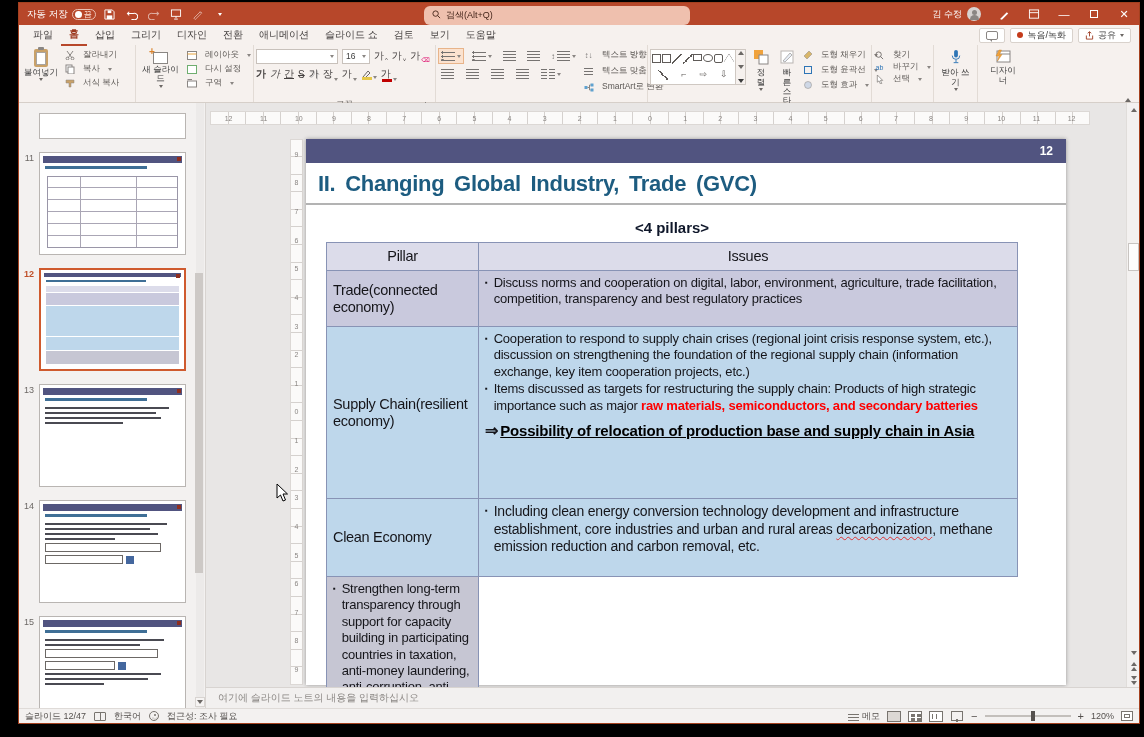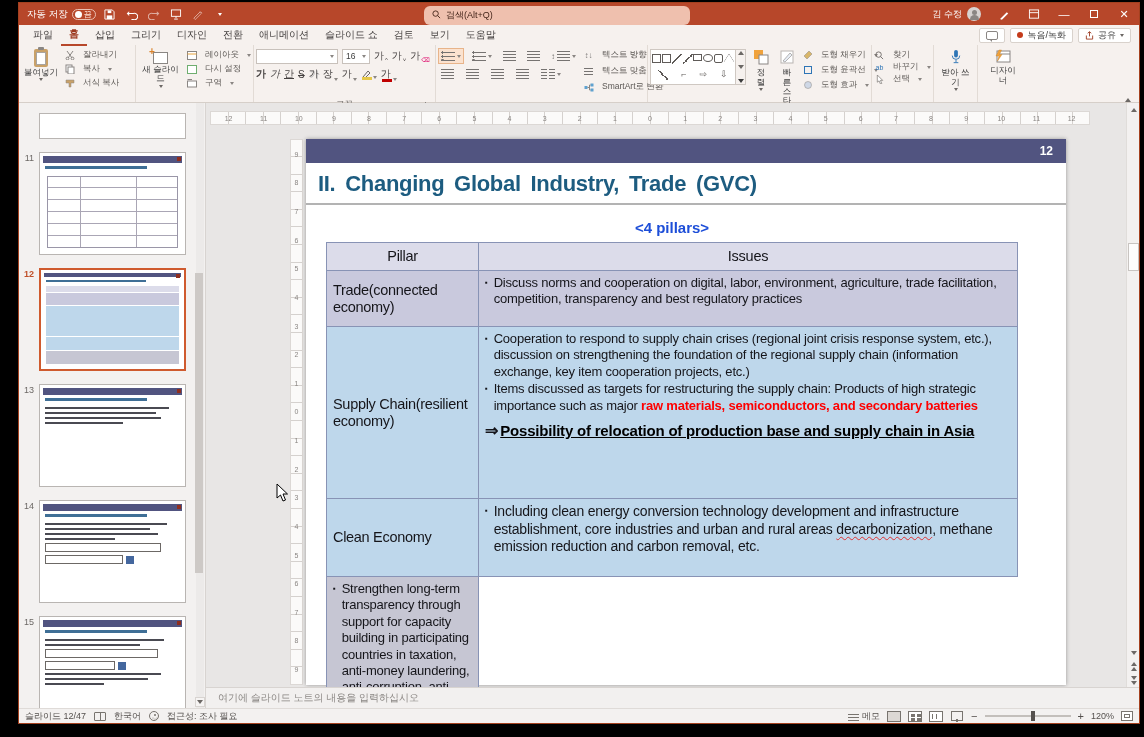--- a/index.html
+++ b/index.html
@@ -123,21 +123,21 @@
   .car-u{width:0;height:0;border-left:3.5px solid transparent;border-right:3.5px solid transparent;border-bottom:4px solid #6c6865;}
   .car-d{width:0;height:0;border-left:3.5px solid transparent;border-right:3.5px solid transparent;border-top:4px solid #6c6865;}
   .vthumb{position:absolute;left:1px;top:140px;width:11px;height:28px;background:#fdfdfd;border:1px solid #c8c4c1;}
 
   
   .slide{position:absolute;left:100px;top:36px;width:760px;height:546px;background:#fff;box-shadow:0 0 4px rgba(0,0,0,.35);}
   .s-hdr{height:24px;background:#515480;color:#fff;display:flex;align-items:center;justify-content:flex-end;padding-right:13px;font-size:12px;font-weight:bold;}
   .s-title{font-size:22px;font-weight:bold;color:#1d5c80;padding:8px 0 6px 12px;word-spacing:4px;border-bottom:2px solid #b3b3b3;letter-spacing:-0.3px;}
   .s-bullet{display:flex;align-items:center;gap:13px;color:#336f9d;font-size:18px;padding:16px 0 0 28px;letter-spacing:-0.3px;}
   .s-bullet .btri{width:0;height:0;border-left:9px solid #336f9d;border-top:5.5px solid transparent;border-bottom:5.5px solid transparent;}
-  .s-caption{width:692px;margin:14px 0 6px 20px;text-align:center;font-weight:bold;font-size:15px;color:#1d4ed8;}
+  .s-caption{width:692px;margin:14px 0 6px 20px;text-align:center;font-weight:bold;font-size:15px;color:#0f172a;}
   .ptable{width:692px;margin-left:20px;display:grid;grid-template-columns:152px 1fr;border-top:1px solid #8893b5;border-left:1px solid #8893b5;}
   .pcell,.icell{border-right:1px solid #8893b5;border-bottom:1px solid #8893b5;padding:3px 6px;color:#15151a;}
   .pcell{display:flex;align-items:center;font-size:14.5px;letter-spacing:-0.3px;line-height:1.15;}
   .pcell.hd,.icell.hd{justify-content:center;text-align:center;font-size:14.5px;align-items:center;display:flex;padding:4px;}
   .icell{font-size:13px;letter-spacing:-0.2px;line-height:1.26;}
   .icell.fs2{font-size:14px;}
   .issue{display:flex;gap:6px;margin:1px 0;}
   .issue .bsq{font-size:8px;line-height:2;}
   .issue .btxt{flex:1;}
   .issue.arrow{margin-top:7px;gap:2px;}

